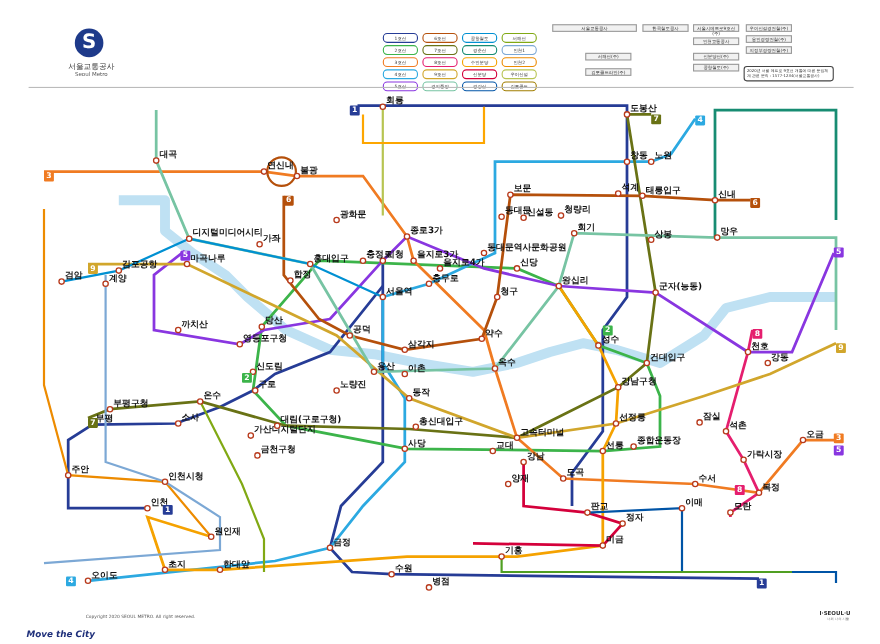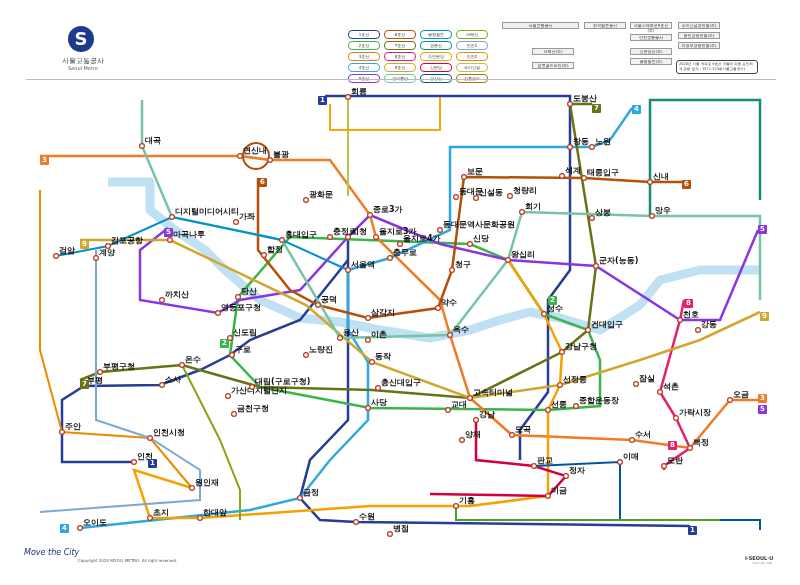--- a/index.html
+++ b/index.html
@@ -13,21 +13,21 @@
   .title{position:absolute;left:123px;top:36px;font-size:22px;font-weight:bold;color:#1e2f7a;letter-spacing:1px;white-space:nowrap;}
   .rule{position:absolute;left:26px;top:79px;width:750px;height:1px;background:#bbb;}
   .legend-lines{position:absolute;left:348px;top:30px;width:150px;height:46px;}
   .leg-row{display:flex;gap:4px;margin-bottom:2px;}
   .leg-chip{width:30px;height:7px;border-radius:4px;border:1px solid;font-size:4px;line-height:7px;text-align:center;color:#333;background:#fff;}
   .legend-ops{position:absolute;left:502px;top:22px;width:270px;height:52px;}
   .op-box{position:absolute;border:1px solid #999;background:#f1f1f1;font-size:4px;text-align:center;color:#333;}
   .notice{position:absolute;left:676px;top:60px;width:82px;height:14px;border:1px solid #444;border-radius:3px;font-size:3.5px;color:#333;padding:1px 2px;box-sizing:border-box;line-height:5px;}
   svg.map{position:absolute;left:0;top:82px;}
   .stn-big{font-size:8px;fill:#111;font-weight:bold;font-family:"DejaVu Sans",sans-serif;}
-  .footer-move{position:absolute;left:24px;top:548px;font-size:8px;font-weight:normal;color:#1e2f7a;font-style:italic;white-space:nowrap;}
+  .footer-move{position:absolute;left:24px;top:572px;font-size:8px;font-weight:bold;color:#1e2f7a;font-style:italic;white-space:nowrap;}
   .footer-copy{position:absolute;left:78px;top:558px;font-size:4px;color:#555;white-space:nowrap;}
   .iseoul{position:absolute;left:745px;top:555px;font-size:5px;font-weight:bold;color:#333;white-space:nowrap;}
   .iseoul-sub{position:absolute;left:752px;top:561px;font-size:3px;color:#777;white-space:nowrap;}
   .badge{position:absolute;width:9px;height:9px;border-radius:1px;color:#fff;font-size:7px;font-weight:bold;text-align:center;line-height:9px;}
 </style>
 </head>
 <body>
 
 <div class="header">
   <div class="logo">

